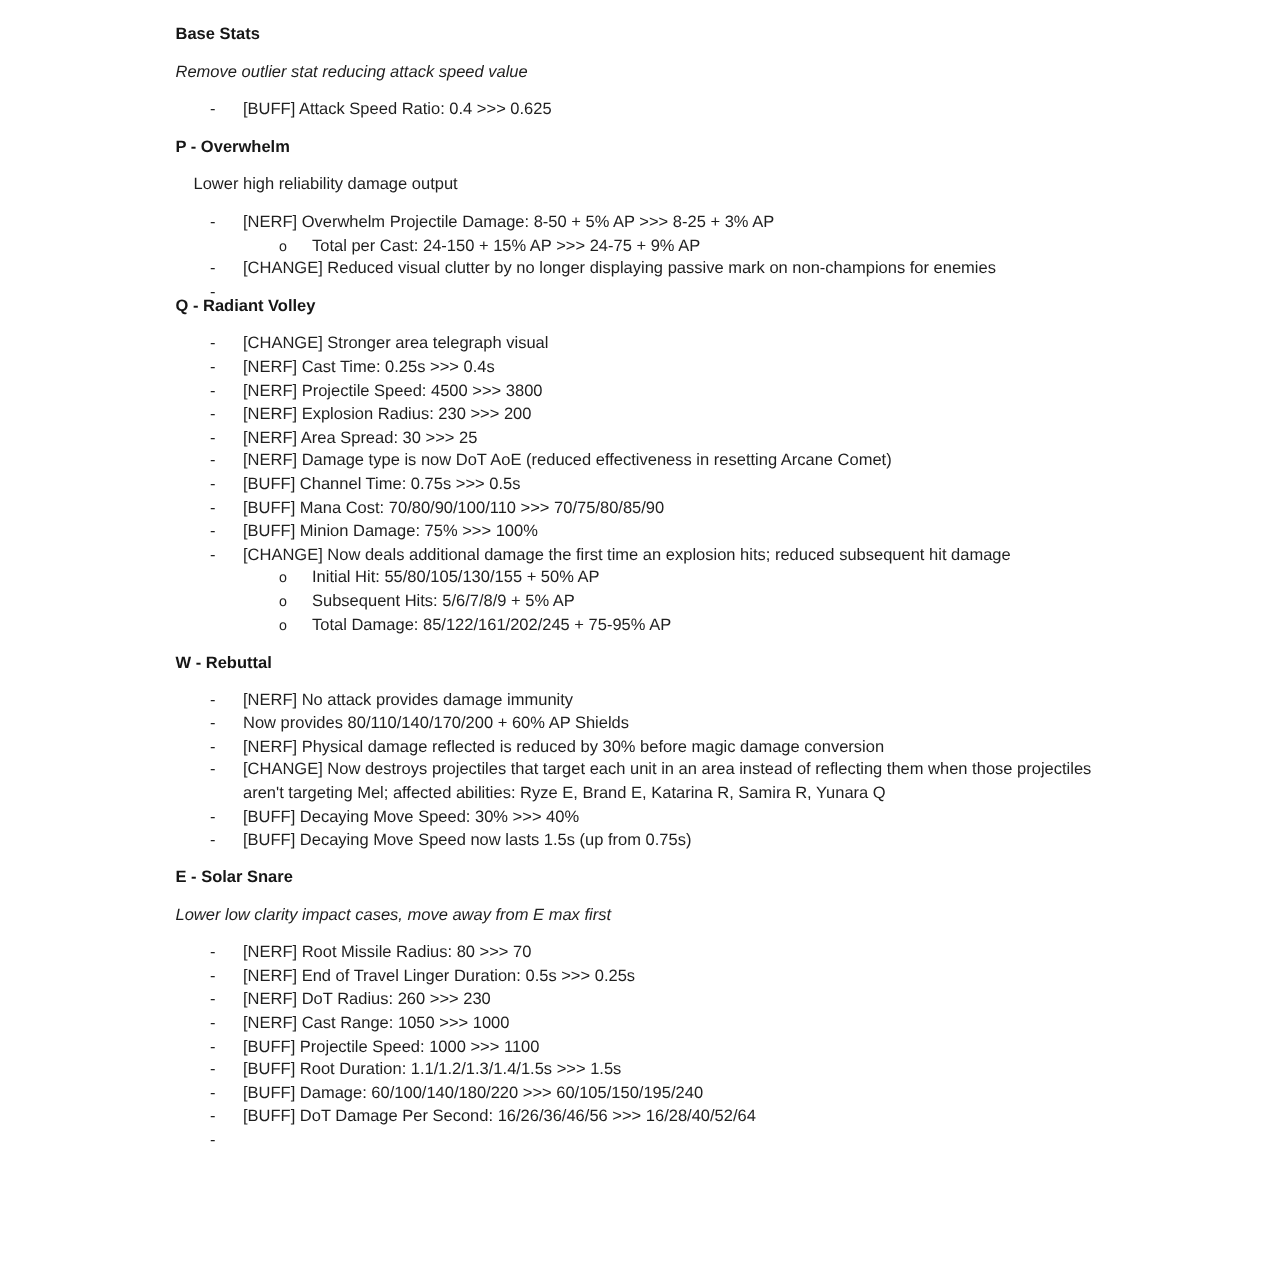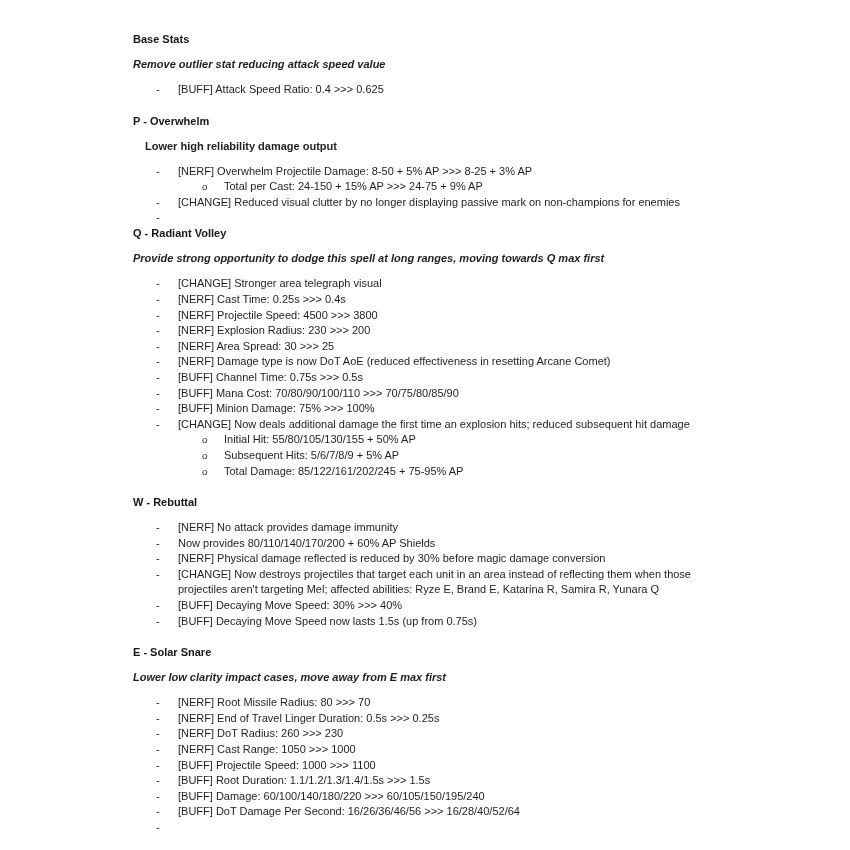--- a/index.html
+++ b/index.html
@@ -14,31 +14,30 @@
     color: #1f1f1f;
   }
   .content {
     position: absolute;
     left: 117px;
     top: 16px;
     width: 618px;
     font-size: 11px;
     line-height: 15.5px;
   }
-  .section { margin: 16px; }
+  .section { margin: 0; }
   .heading {
     font-size: 11px;
     font-weight: 700;
     margin: 0 0 9.5px 0;
     color: #161616;
   }
   .subtitle {
     font-style: italic;
     margin: 0 0 9.5px 0;
-    font-weight: bold;
   }
   .subtitle.upright { font-style: normal; padding-left: 12px; }
   .list {
     list-style: none;
     margin: 0 0 9.5px 0;
     padding: 0;
   }
   .item {
     position: relative;
     padding-left: 45px;
@@ -72,21 +71,20 @@
         <p class="subtitle upright">Lower high reliability damage output</p>
         <ul class="list">
           <li class="item lvl1"><span class="marker">-</span><span class="itext">[NERF] Overwhelm Projectile Damage: 8-50 + 5% AP &gt;&gt;&gt; 8-25 + 3% AP</span></li>
           <li class="item lvl2"><span class="marker">o</span><span class="itext">Total per Cast: 24-150 + 15% AP &gt;&gt;&gt; 24-75 + 9% AP</span></li>
           <li class="item lvl1"><span class="marker">-</span><span class="itext">[CHANGE] Reduced visual clutter by no longer displaying passive mark on non-champions for enemies</span></li>
           <li class="item lvl1"><span class="marker">-</span></li>
         </ul>
       </section>
       <section class="section">
         <h2 class="heading">Q - Radiant Volley</h2>
-        <p class="subtitle">Provide strong opportunity to dodge this spell at long ranges, moving towards Q max first</p>
         <ul class="list">
           <li class="item lvl1"><span class="marker">-</span><span class="itext">[CHANGE] Stronger area telegraph visual</span></li>
           <li class="item lvl1"><span class="marker">-</span><span class="itext">[NERF] Cast Time: 0.25s &gt;&gt;&gt; 0.4s</span></li>
           <li class="item lvl1"><span class="marker">-</span><span class="itext">[NERF] Projectile Speed: 4500 &gt;&gt;&gt; 3800</span></li>
           <li class="item lvl1"><span class="marker">-</span><span class="itext">[NERF] Explosion Radius: 230 &gt;&gt;&gt; 200</span></li>
           <li class="item lvl1"><span class="marker">-</span><span class="itext">[NERF] Area Spread: 30 &gt;&gt;&gt; 25</span></li>
           <li class="item lvl1"><span class="marker">-</span><span class="itext">[NERF] Damage type is now DoT AoE (reduced effectiveness in resetting Arcane Comet)</span></li>
           <li class="item lvl1"><span class="marker">-</span><span class="itext">[BUFF] Channel Time: 0.75s &gt;&gt;&gt; 0.5s</span></li>
           <li class="item lvl1"><span class="marker">-</span><span class="itext">[BUFF] Mana Cost: 70/80/90/100/110 &gt;&gt;&gt; 70/75/80/85/90</span></li>
           <li class="item lvl1"><span class="marker">-</span><span class="itext">[BUFF] Minion Damage: 75% &gt;&gt;&gt; 100%</span></li>

